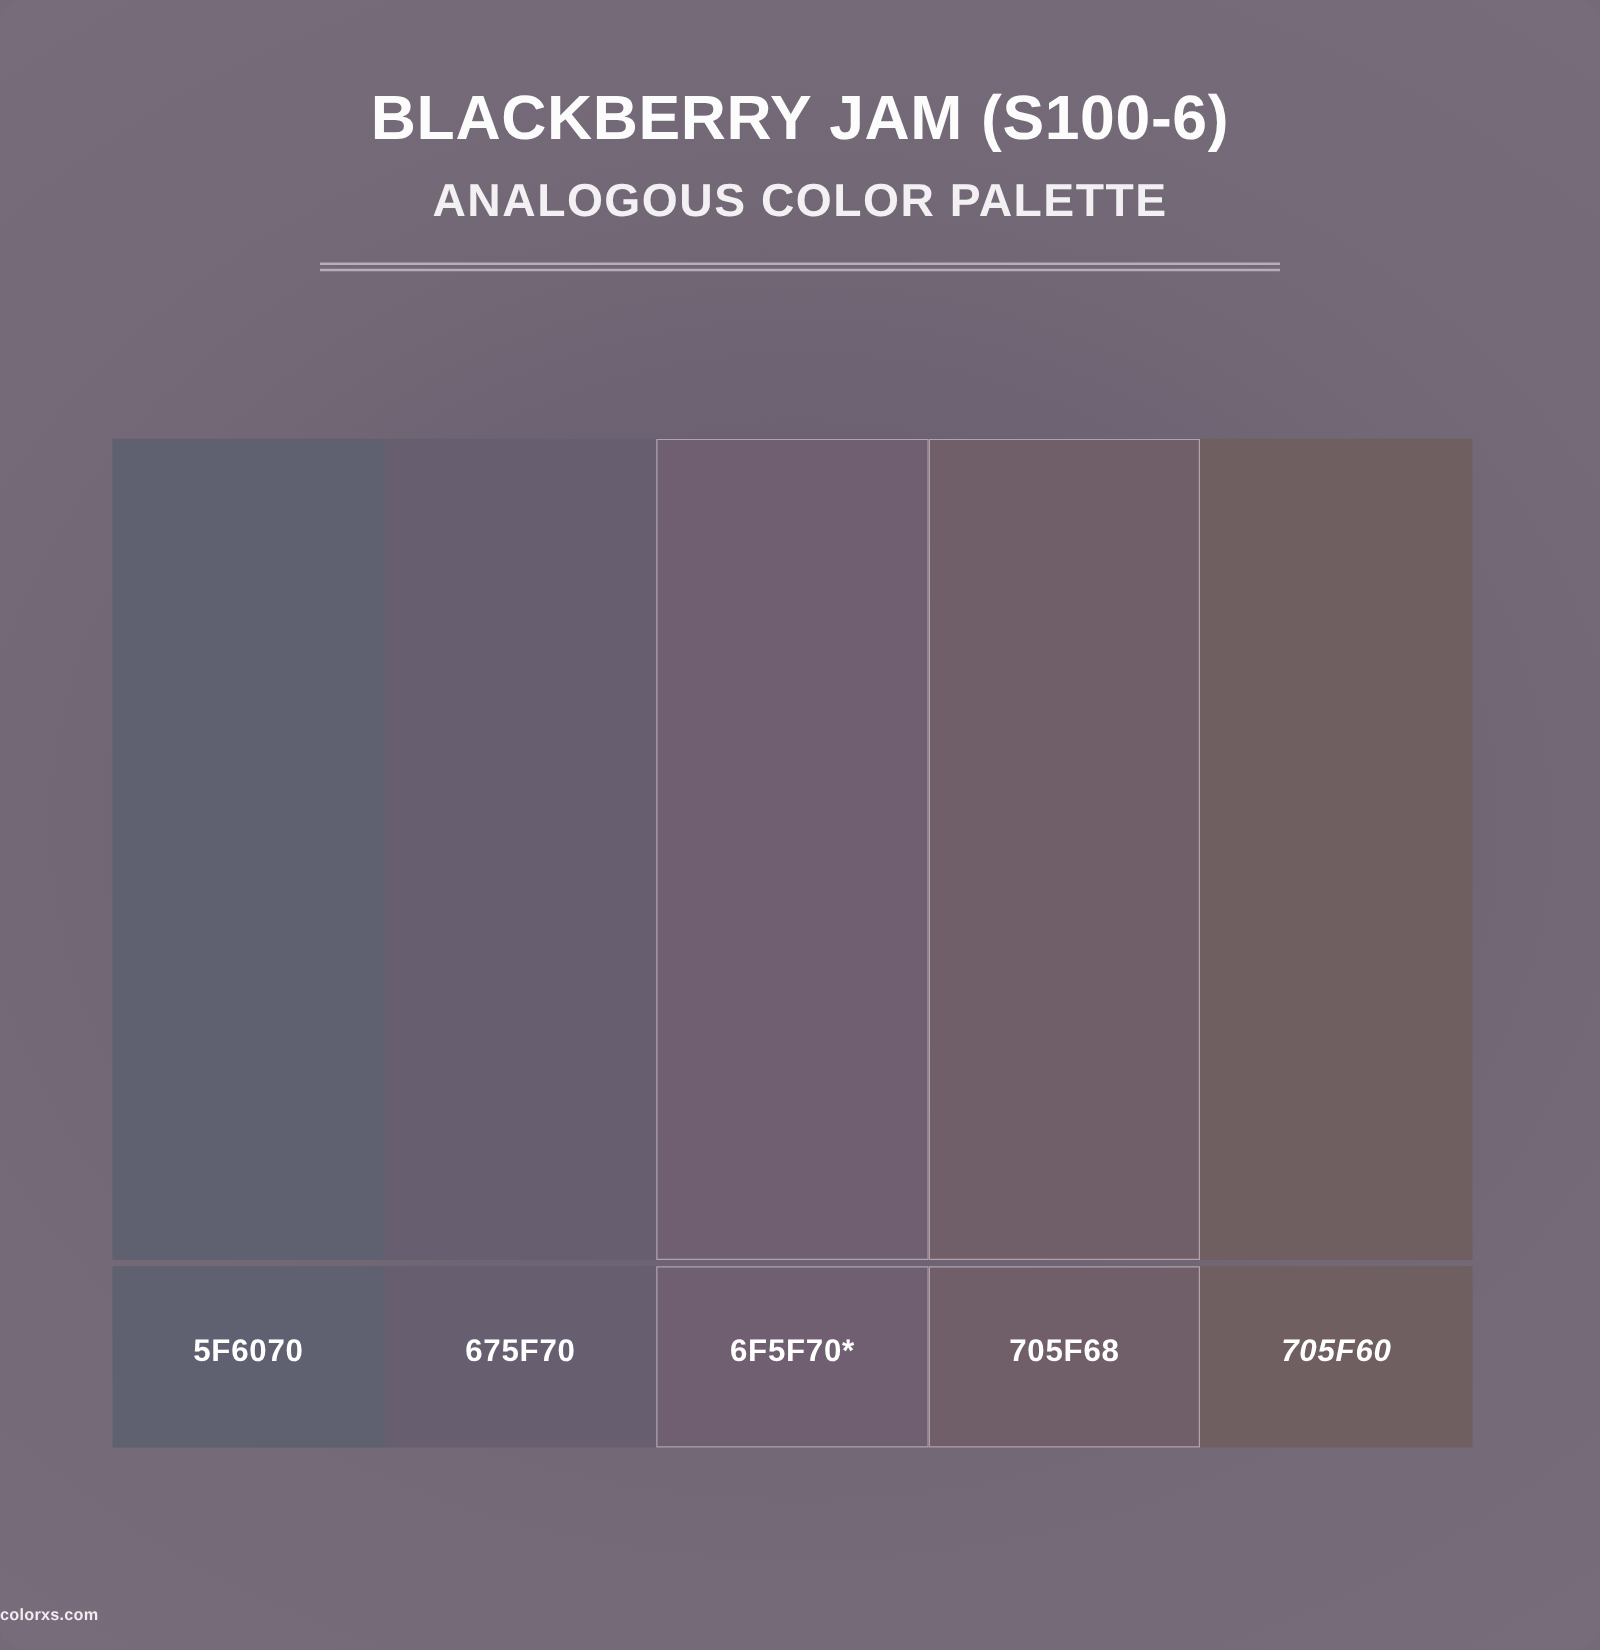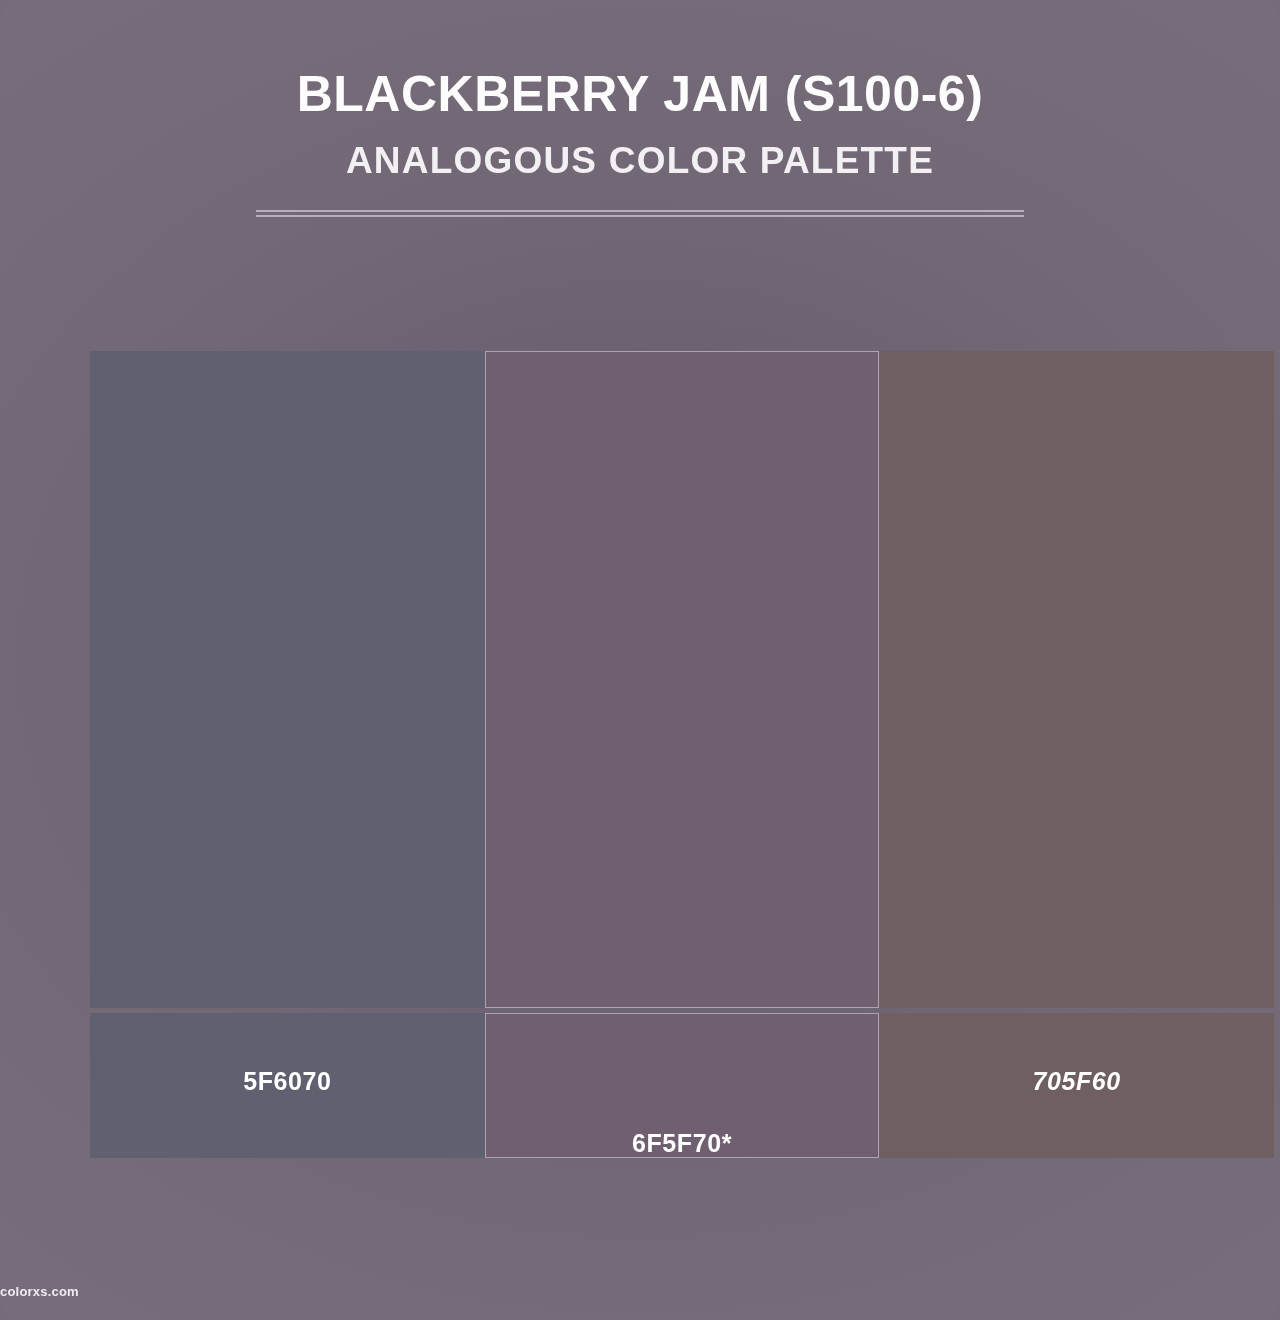--- a/index.html
+++ b/index.html
@@ -75,21 +75,21 @@
     background: #b6aeba;
   }
   .divider .rule-top { top: 0; }
   .divider .rule-bot { top: 5px; }
 
   
   .palette {
     position: absolute;
     left: 90px;
     top: 351px;
-    width: 1184px;
+    width: 1088px;
     height: 807px;
     display: flex;
   }
 
   .swatch {
     position: relative;
     flex: 1 1 0;
     display: flex;
     flex-direction: column;
   }
@@ -158,25 +158,39 @@
   </div>
 
   <div class="palette" id="palette">
       <div class="swatch">
         <div class="block" style="background: rgb(95, 96, 112);"></div>
         <div class="gap"></div>
         <div class="label-band" style="background: rgb(95, 96, 112);">
           <span class="label">5F6070</span>
         </div>
       </div>
+      <div class="swatch">
+        <div class="block" style="background: rgb(103, 95, 112);"></div>
+        <div class="gap"></div>
+        <div class="label-band" style="background: rgb(103, 95, 112);">
+          <span class="label">675F70</span>
+        </div>
+      </div>
       <div class="swatch is-base">
         <div class="block" style="background: rgb(111, 95, 112);"></div>
         <div class="gap"></div>
-        <div class="label-band" style="background: rgb(111, 95, 112); align-items: flex-end;">
+        <div class="label-band" style="background: rgb(111, 95, 112);">
           <span class="label">6F5F70*</span>
+        </div>
+      </div>
+      <div class="swatch is-base">
+        <div class="block" style="background: rgb(112, 95, 104);"></div>
+        <div class="gap"></div>
+        <div class="label-band" style="background: rgb(112, 95, 104);">
+          <span class="label">705F68</span>
         </div>
       </div>
       <div class="swatch">
         <div class="block" style="background: rgb(112, 95, 96);"></div>
         <div class="gap"></div>
         <div class="label-band" style="background: rgb(112, 95, 96); font-style: italic;">
           <span class="label">705F60</span>
         </div>
       </div>
     </div>

